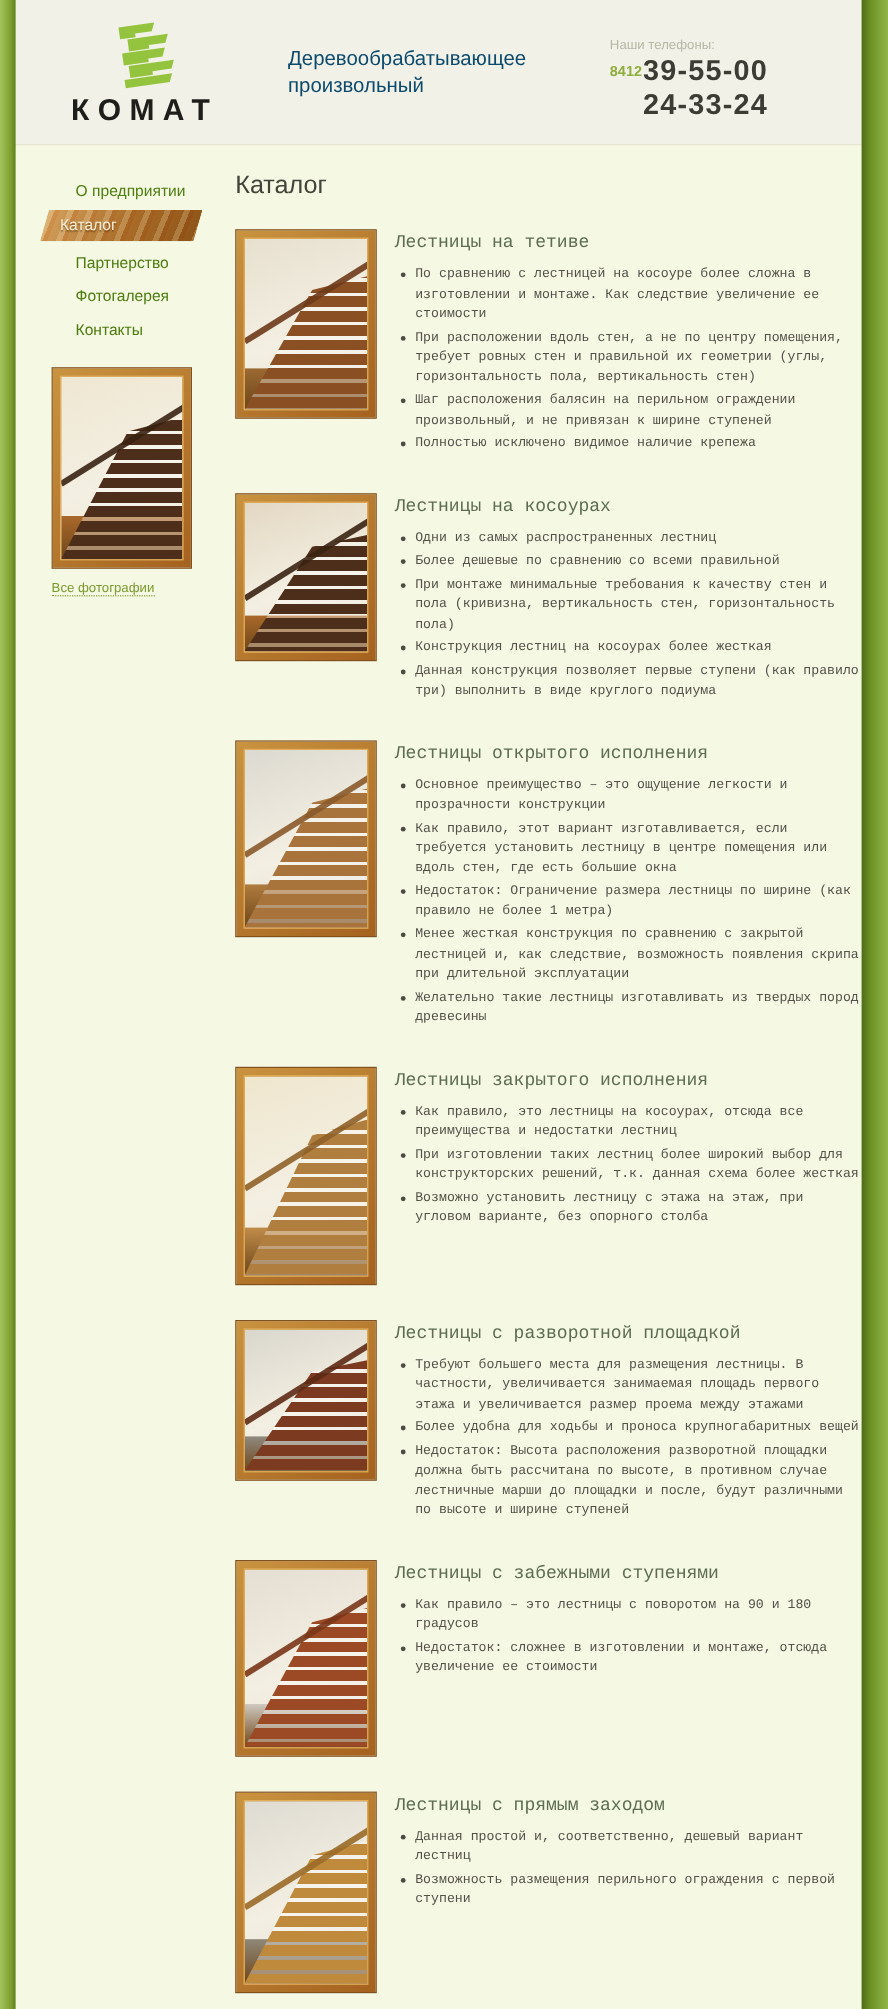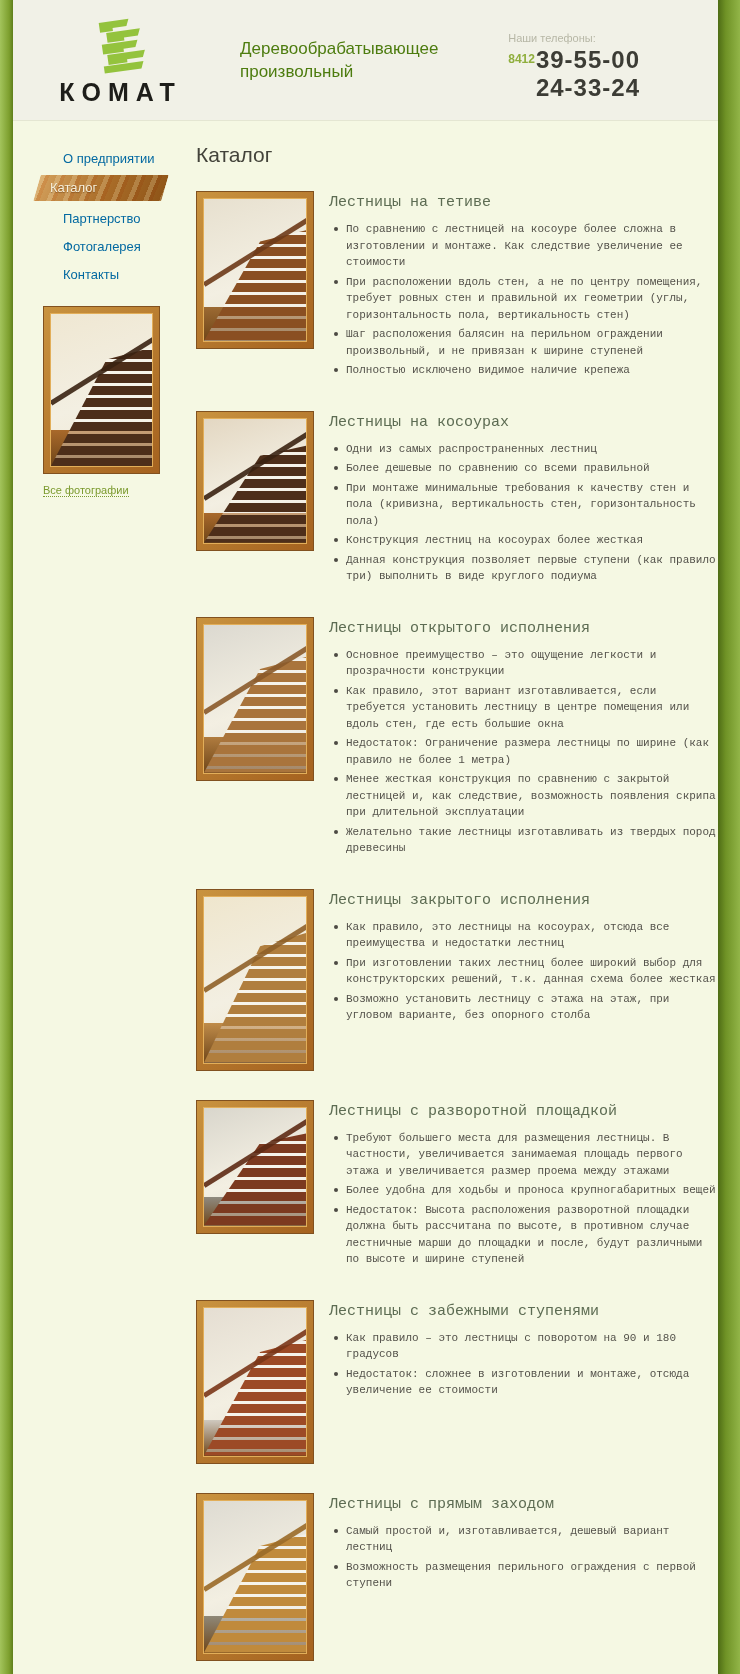--- a/index.html
+++ b/index.html
@@ -8,31 +8,31 @@
   .page { position:relative; width:740px; min-height:1674px; margin:0 auto; background:#f5f8e3; display:flex; flex-direction:column; }
   .edge { position:absolute; top:0; bottom:0; z-index:5; }
   .edge.left  { left:0; width:13px; background:linear-gradient(to right,#a3c45c,#7d9f2e 70%,#5f7f1c); }
   .edge.right { right:0; width:22px; background:linear-gradient(to right,#4e6c15,#6f9226 35%,#92b548); }
 
   
   header { position:relative; z-index:1; height:121px; background:#f1f1e7; border-bottom:1px solid #e4e6d2; display:flex; align-items:flex-start; padding:14px 40px 0 52px; }
   .logo { width:130px; display:flex; flex-direction:column; align-items:center; cursor:pointer; }
   .logo-mark { width:66px; height:62px; margin-left:8px; }
   .logo-text { font-size:25px; font-weight:bold; letter-spacing:7px; color:#1e1e1a; margin-top:2px; padding-left:7px; }
-  .tagline { margin-left:58px; margin-top:24px; font-size:17px; line-height:1.35; color:#4d7c0f; }
+  .tagline { margin-left:58px; margin-top:24px; font-size:17px; line-height:1.35; color:#0c4a6e; }
   .phones { margin-left:auto; margin-right:60px; margin-top:18px; text-align:left; }
   .phones-label { font-size:11px; color:#b7b7a6; margin-bottom:2px; }
   .phone-row { display:flex; align-items:flex-start; justify-content:flex-end;font-weight:bold; }
   .phone-code { font-size:12px; color:#8fae3c; margin-top:6px; margin-right:1px; }
   .phone-num { font-size:24px; color:#3c3c35; letter-spacing:1px; }
 
   
   .body-wrap { display:flex; flex:1; padding:0 22px 0 13px; }
   aside { width:183px; padding:24px 0 0 37px; flex-shrink:0; }
-  .nav-item { font-size:13px; color:#0369a1; padding:6px 0 6px 13px; margin-bottom:1px; cursor:pointer; white-space:nowrap; }
+  .nav-item { font-size:13px; color:#4d7c0f; padding:6px 0 6px 13px; margin-bottom:1px; cursor:pointer; white-space:nowrap; }
   .nav-item.active { position:relative; color:#f6eed9; width:128px; padding:5px 0 6px 13px; margin:3px 0 4px -13px; }
   .nav-item.active .tab-bg { position:absolute; inset:0; z-index:0; transform:skewX(-16deg);
       background:linear-gradient(100deg,#d3a05c,#a96c28 55%,#8f5518),
       repeating-linear-gradient(97deg,rgba(255,245,220,.22) 0 5px,rgba(120,70,20,.18) 5px 9px,rgba(255,245,220,0) 9px 16px);
       background-blend-mode:overlay; border-radius:1px; }
   .nav-item.active .tab-label { position:relative; z-index:1; text-shadow:0 1px 1px rgba(90,50,10,.5); }
 
   .side-photo-wrap { margin:18px 0 0 -7px; }
   .frame { border:1px solid #81511f; background:linear-gradient(135deg,#c9933f,#a5621f); padding:6px; display:block; }
   .frame-inner { border:1px solid #e2ae59; position:relative; overflow:hidden; }
@@ -242,21 +242,21 @@
                 <span class="photo" style="display: block; height: 152px; background: linear-gradient(160deg, rgb(222, 219, 210) 0%, rgb(243, 239, 226) 55%, rgb(222, 219, 210) 100%);">
                   <span class="floor" style="background:linear-gradient(to bottom,#8f8878,#6e4518);"></span>
                   <span class="stair" style="clip-path:polygon(0 100%,100% 100%,100% 22%,55% 30%);background:repeating-linear-gradient(to bottom,#c08a3c 0 9px,rgba(255,255,255,.35) 9px 12px);"></span>
                   <span class="rail" style="background:#9a6a28;"></span>
                 </span>
               </span>
             </span>
             <div class="sec-text">
               <h2 class="sec-title">Лестницы с прямым заходом</h2>
               <ul class="sec-list">
-                <li>Самый простой и, изготавливается, дешевый вариант лестниц</li>
+                <li>Данная простой и, соответственно, дешевый вариант лестниц</li>
                 <li>Возможность размещения перильного ограждения с первой ступени</li>
               </ul>
             </div>
           </div>
           <div class="section">
             <span class="frame">
               <span class="frame-inner" style="display: block;">
                 <span class="photo" style="display: block; height: 196px; background: linear-gradient(160deg, rgb(216, 207, 192) 0%, rgb(243, 239, 226) 55%, rgb(216, 207, 192) 100%);">
                   <span class="stair" style="clip-path:polygon(0 100%,100% 100%,100% 22%,55% 30%);background:repeating-linear-gradient(to bottom,#7c3d22 0 9px,rgba(255,255,255,.35) 9px 12px);"></span>
                   <span class="rail" style="background:#5c2c16;"></span>

